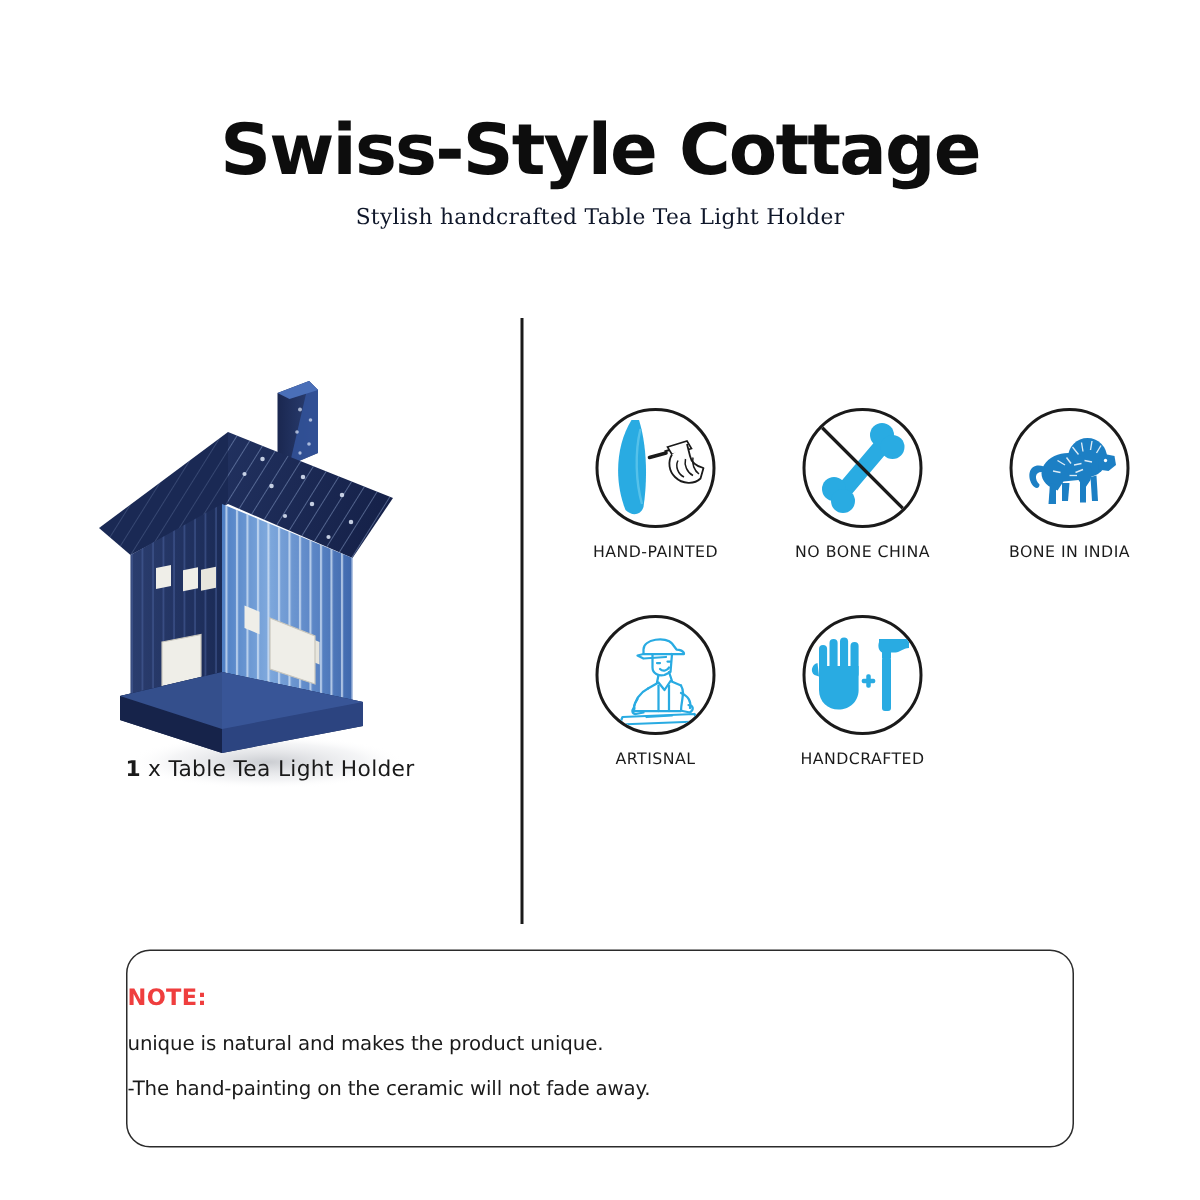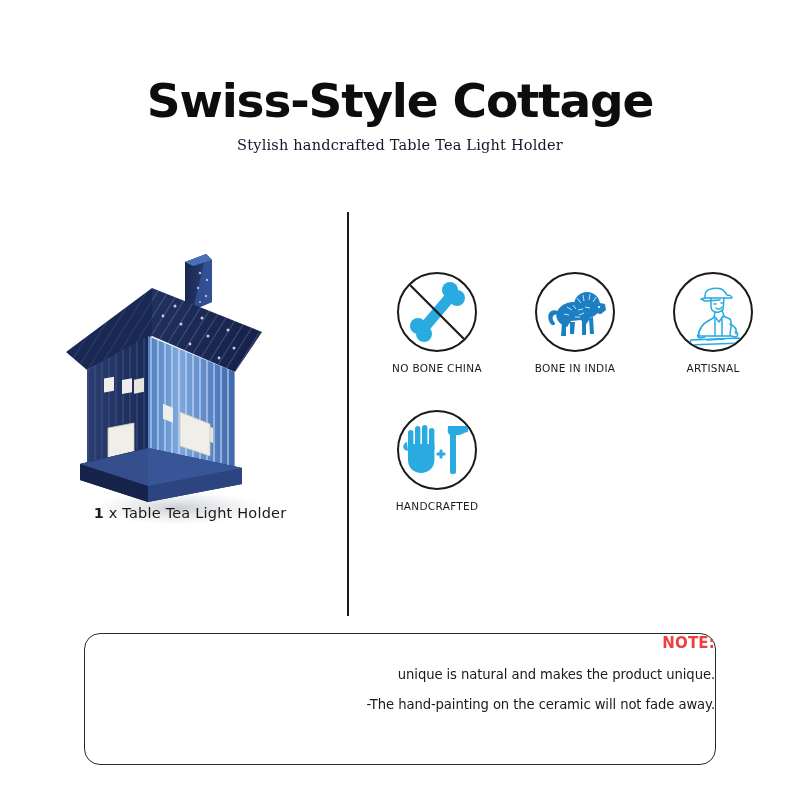--- a/index.html
+++ b/index.html
@@ -43,21 +43,21 @@
   }
 
   
   .product-area {
     position: absolute;
     left: 30px; top: 240px;
     width: 300px; height: 300px;
   }
   .product-caption {
     position: absolute;
-    left: 40px; top: 505px;
+    left: 30px; top: 505px;
     width: 300px;
     text-align: center;
     font-family: "DejaVu Sans", sans-serif;
     font-size: 14.5px;
     color: #1a1a1a;
     letter-spacing: 0.2px;
   }
   .product-caption b { font-weight: 700; }
 
   
@@ -90,22 +90,22 @@
   }
 
   
   .note-box {
     position: absolute;
     left: 84px; top: 633px;
     width: 632px; height: 132px;
     border: 1.6px solid #2b2b2b;
     border-radius: 16px;
     background: #ffffff;
-    text-align: right;
-    padding-top: 0;
+    text-align: left;
+    padding-top: 22px;
   }
   .note-title {
     font-family: "DejaVu Sans", sans-serif;
     font-weight: 700;
     font-size: 15px;
     color: #ef3e3e;
     letter-spacing: 0.2px;
   }
   .note-line {
     font-family: "DejaVu Sans", sans-serif;
@@ -226,20 +226,36 @@
       <path d="M50 224 L118 208 L212 228 L118 246 Z" fill="#3c5a9c" opacity="0.8"></path>
     </svg>
   </div>
 
   <div class="product-caption">
     <b>1</b><span> x Table Tea Light Holder</span>
   </div>
 
   <div class="badges">
 
+    <div class="badge">
+      <div class="badge-circle">
+        <svg viewBox="0 0 76 76" width="76" height="76">
+          <path d="M22 6 C12 22 10 46 18 66 C22 70 28 70 30 64 C33 44 32 22 27 6 Z" fill="#29ABE2"></path>
+          <path d="M28 12 C24 28 25 48 29 62" stroke="#55c1ea" stroke-width="1.6" fill="none"></path>
+          <path d="M34 31 L45 28" stroke="#1a1a1a" stroke-width="2.4" stroke-linecap="round"></path>
+          <path d="M44 27 L57 23" stroke="#1a1a1a" stroke-width="1.4" fill="none"></path>
+          <path d="M46 24 L59 20 L62 25 L49 29 Z" fill="#fff" stroke="#1a1a1a" stroke-width="1.1"></path>
+          <path d="M49 29 C46 34 47 40 51 44 C56 49 64 49 68 45 L70 38 C66 37 62 35 61 30 L59 22" fill="#fff" stroke="#1a1a1a" stroke-width="1.2" stroke-linejoin="round"></path>
+          <path d="M53 33 C51 37 53 42 57 44" stroke="#1a1a1a" stroke-width="1" fill="none"></path>
+          <path d="M58 32 C57 36 59 41 63 43" stroke="#1a1a1a" stroke-width="1" fill="none"></path>
+          <path d="M63 31 C62 35 64 40 67 42" stroke="#1a1a1a" stroke-width="1" fill="none"></path>
+        </svg>
+      </div>
+      <div class="badge-label">HAND-PAINTED</div>
+    </div>
 
     <div class="badge">
       <div class="badge-circle">
         <svg viewBox="0 0 76 76" width="76" height="76">
           <g fill="#29ABE2">
             <path d="M24 55 L52 22" stroke="#29ABE2" stroke-width="11" stroke-linecap="round"></path>
             <circle cx="19" cy="52" r="8"></circle>
               <circle cx="25" cy="60" r="8"></circle>
             <circle cx="51" cy="16" r="8"></circle>
               <circle cx="58" cy="24" r="8"></circle>

